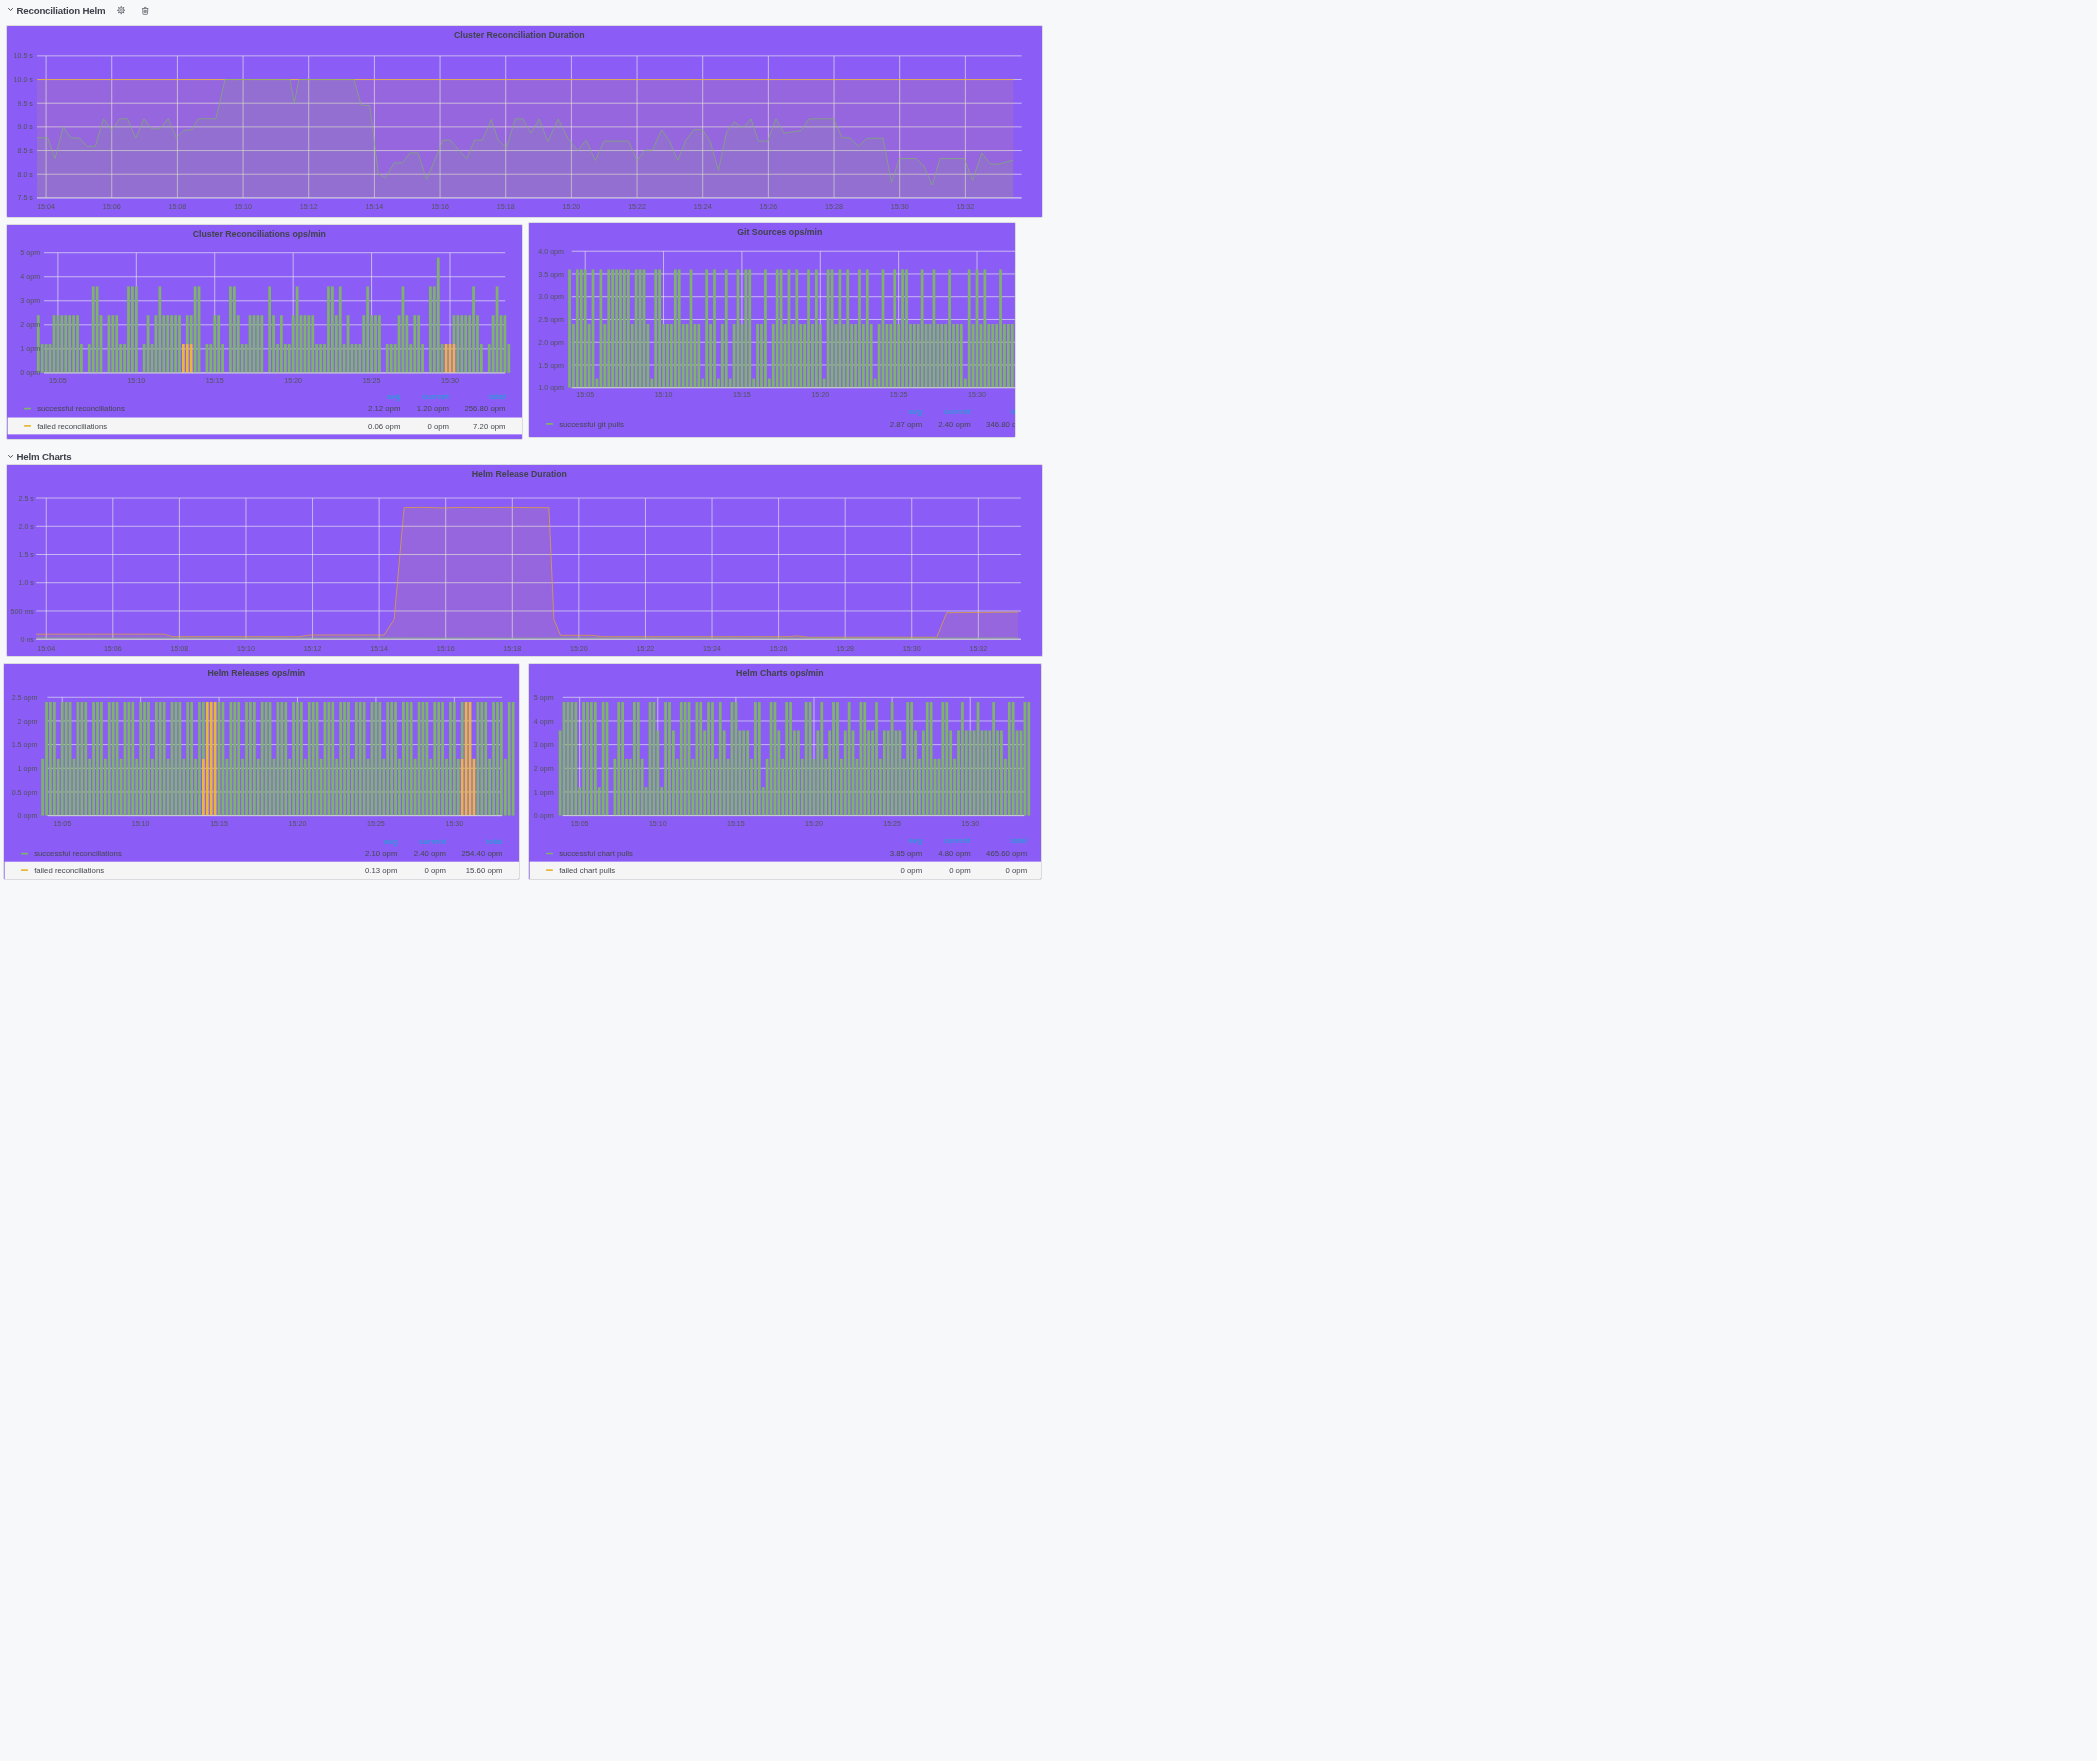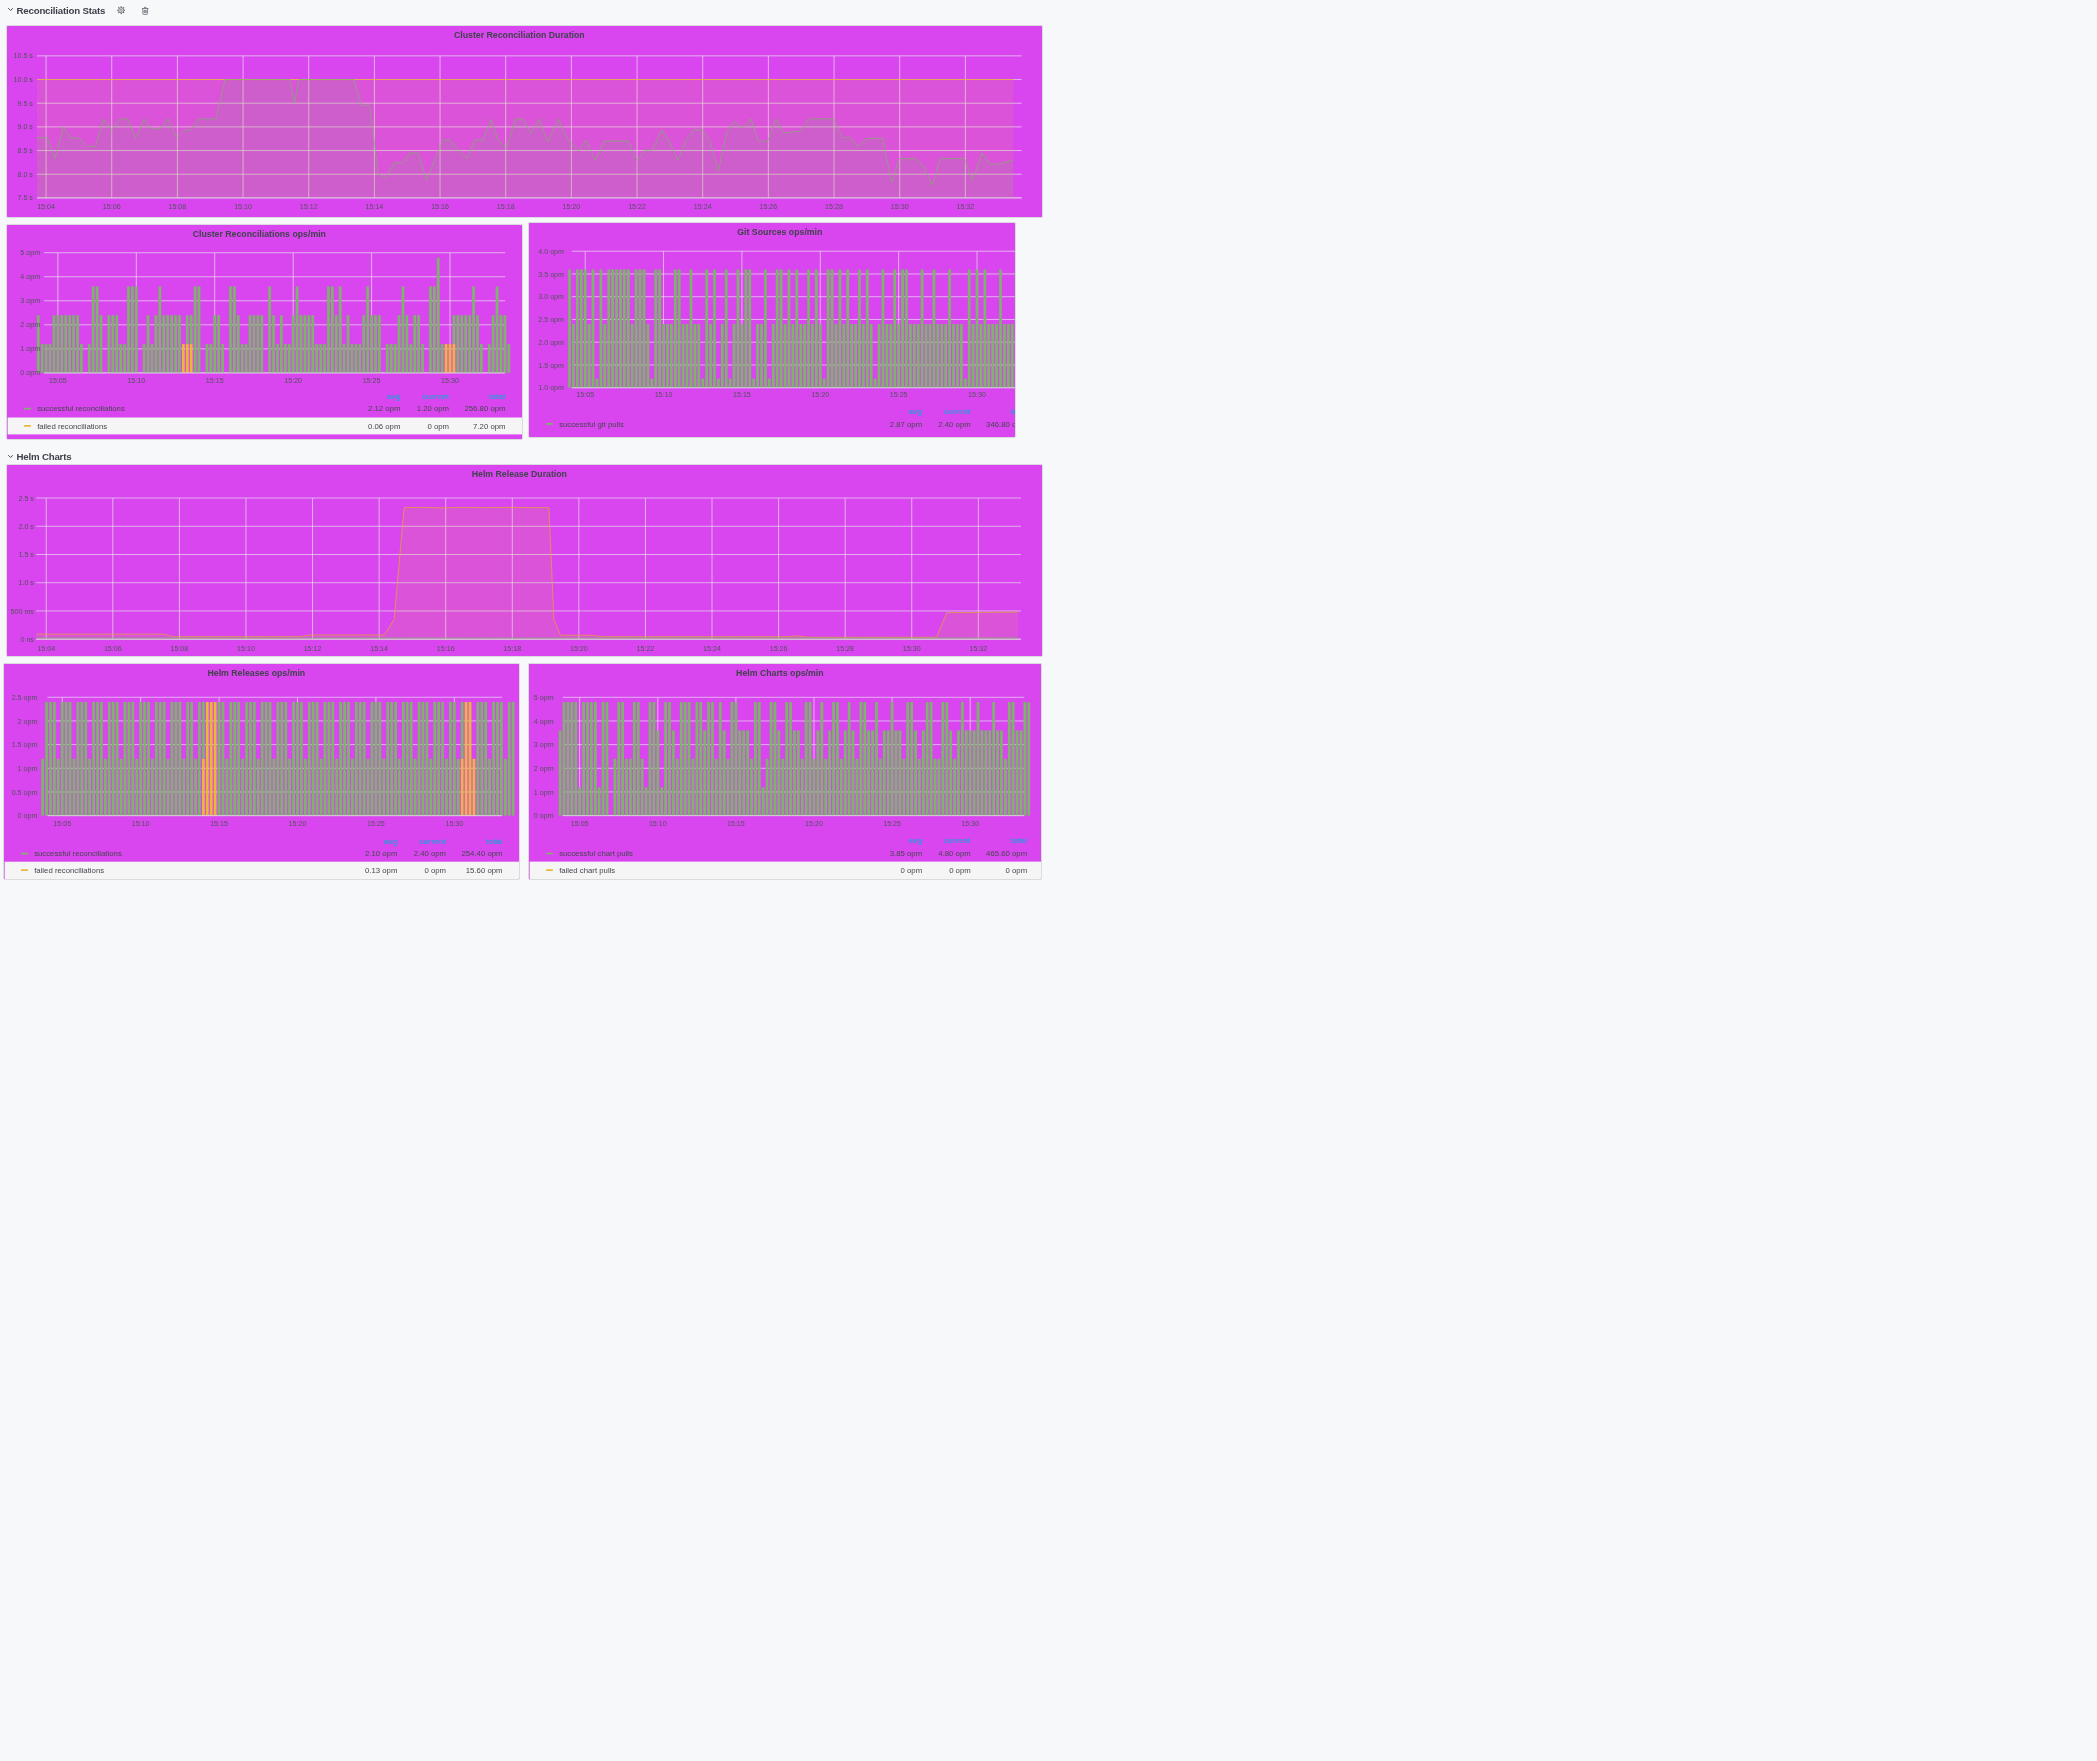--- a/index.html
+++ b/index.html
@@ -1,21 +1,21 @@
 <!DOCTYPE html>
 <html style="font-size:10.4px"><head><meta charset="utf-8"><style>
 * { margin:0; padding:0; box-sizing:border-box; }
 html,body { width:1049px; height:881px; background:#f7f8fa; font-family:"Liberation Sans",sans-serif; overflow:hidden; }
-.panel { position:absolute; background:#d946ef; border:0.6px solid #d9dbde; border-radius:1.9px; overflow:hidden; }
+.panel { position:absolute; background:#8b5cf6; border:0.6px solid #d9dbde; border-radius:1.9px; overflow:hidden; }
 </style></head>
 <body>
 <svg style="position:absolute;left:8px;top:7.1px" width="5.2" height="5.2" viewBox="0 0 8 8" fill="none" stroke="#454950" stroke-width="1.5">
     <path d="M0.8 2.2 L4 5.4 L7.2 2.2" stroke-linecap="round" stroke-linejoin="round"></path>
   </svg>
-<div style="position:absolute;left:16.5px;top:4.5px;font:bold 9.7px 'Liberation Sans',sans-serif;letter-spacing:-0.2px;color:#3d4149">Reconciliation Stats</div>
+<div style="position:absolute;left:16.5px;top:4.5px;font:bold 9.7px 'Liberation Sans',sans-serif;letter-spacing:-0.2px;color:#3d4149">Reconciliation Helm</div>
 <div style="position:absolute;left:117px;top:5.8px"><svg width="8.4" height="8.4" viewBox="0 0 13 13" fill="none" stroke="#565a62">
 <circle cx="6.5" cy="6.5" r="4.0" stroke-width="1.15"></circle>
 <circle cx="6.5" cy="6.5" r="1.75" stroke-width="1.0"></circle>
 <g stroke-width="1.6" stroke-linecap="round">
 <line x1="6.5" y1="0.9" x2="6.5" y2="1.6"></line>
         <line x1="6.5" y1="11.4" x2="6.5" y2="12.1"></line>
 <line x1="0.9" y1="6.5" x2="1.6" y2="6.5"></line>
         <line x1="11.4" y1="6.5" x2="12.1" y2="6.5"></line>
 <line x1="2.54" y1="2.54" x2="3.04" y2="3.04"></line>
         <line x1="9.96" y1="9.96" x2="10.46" y2="10.46"></line>

